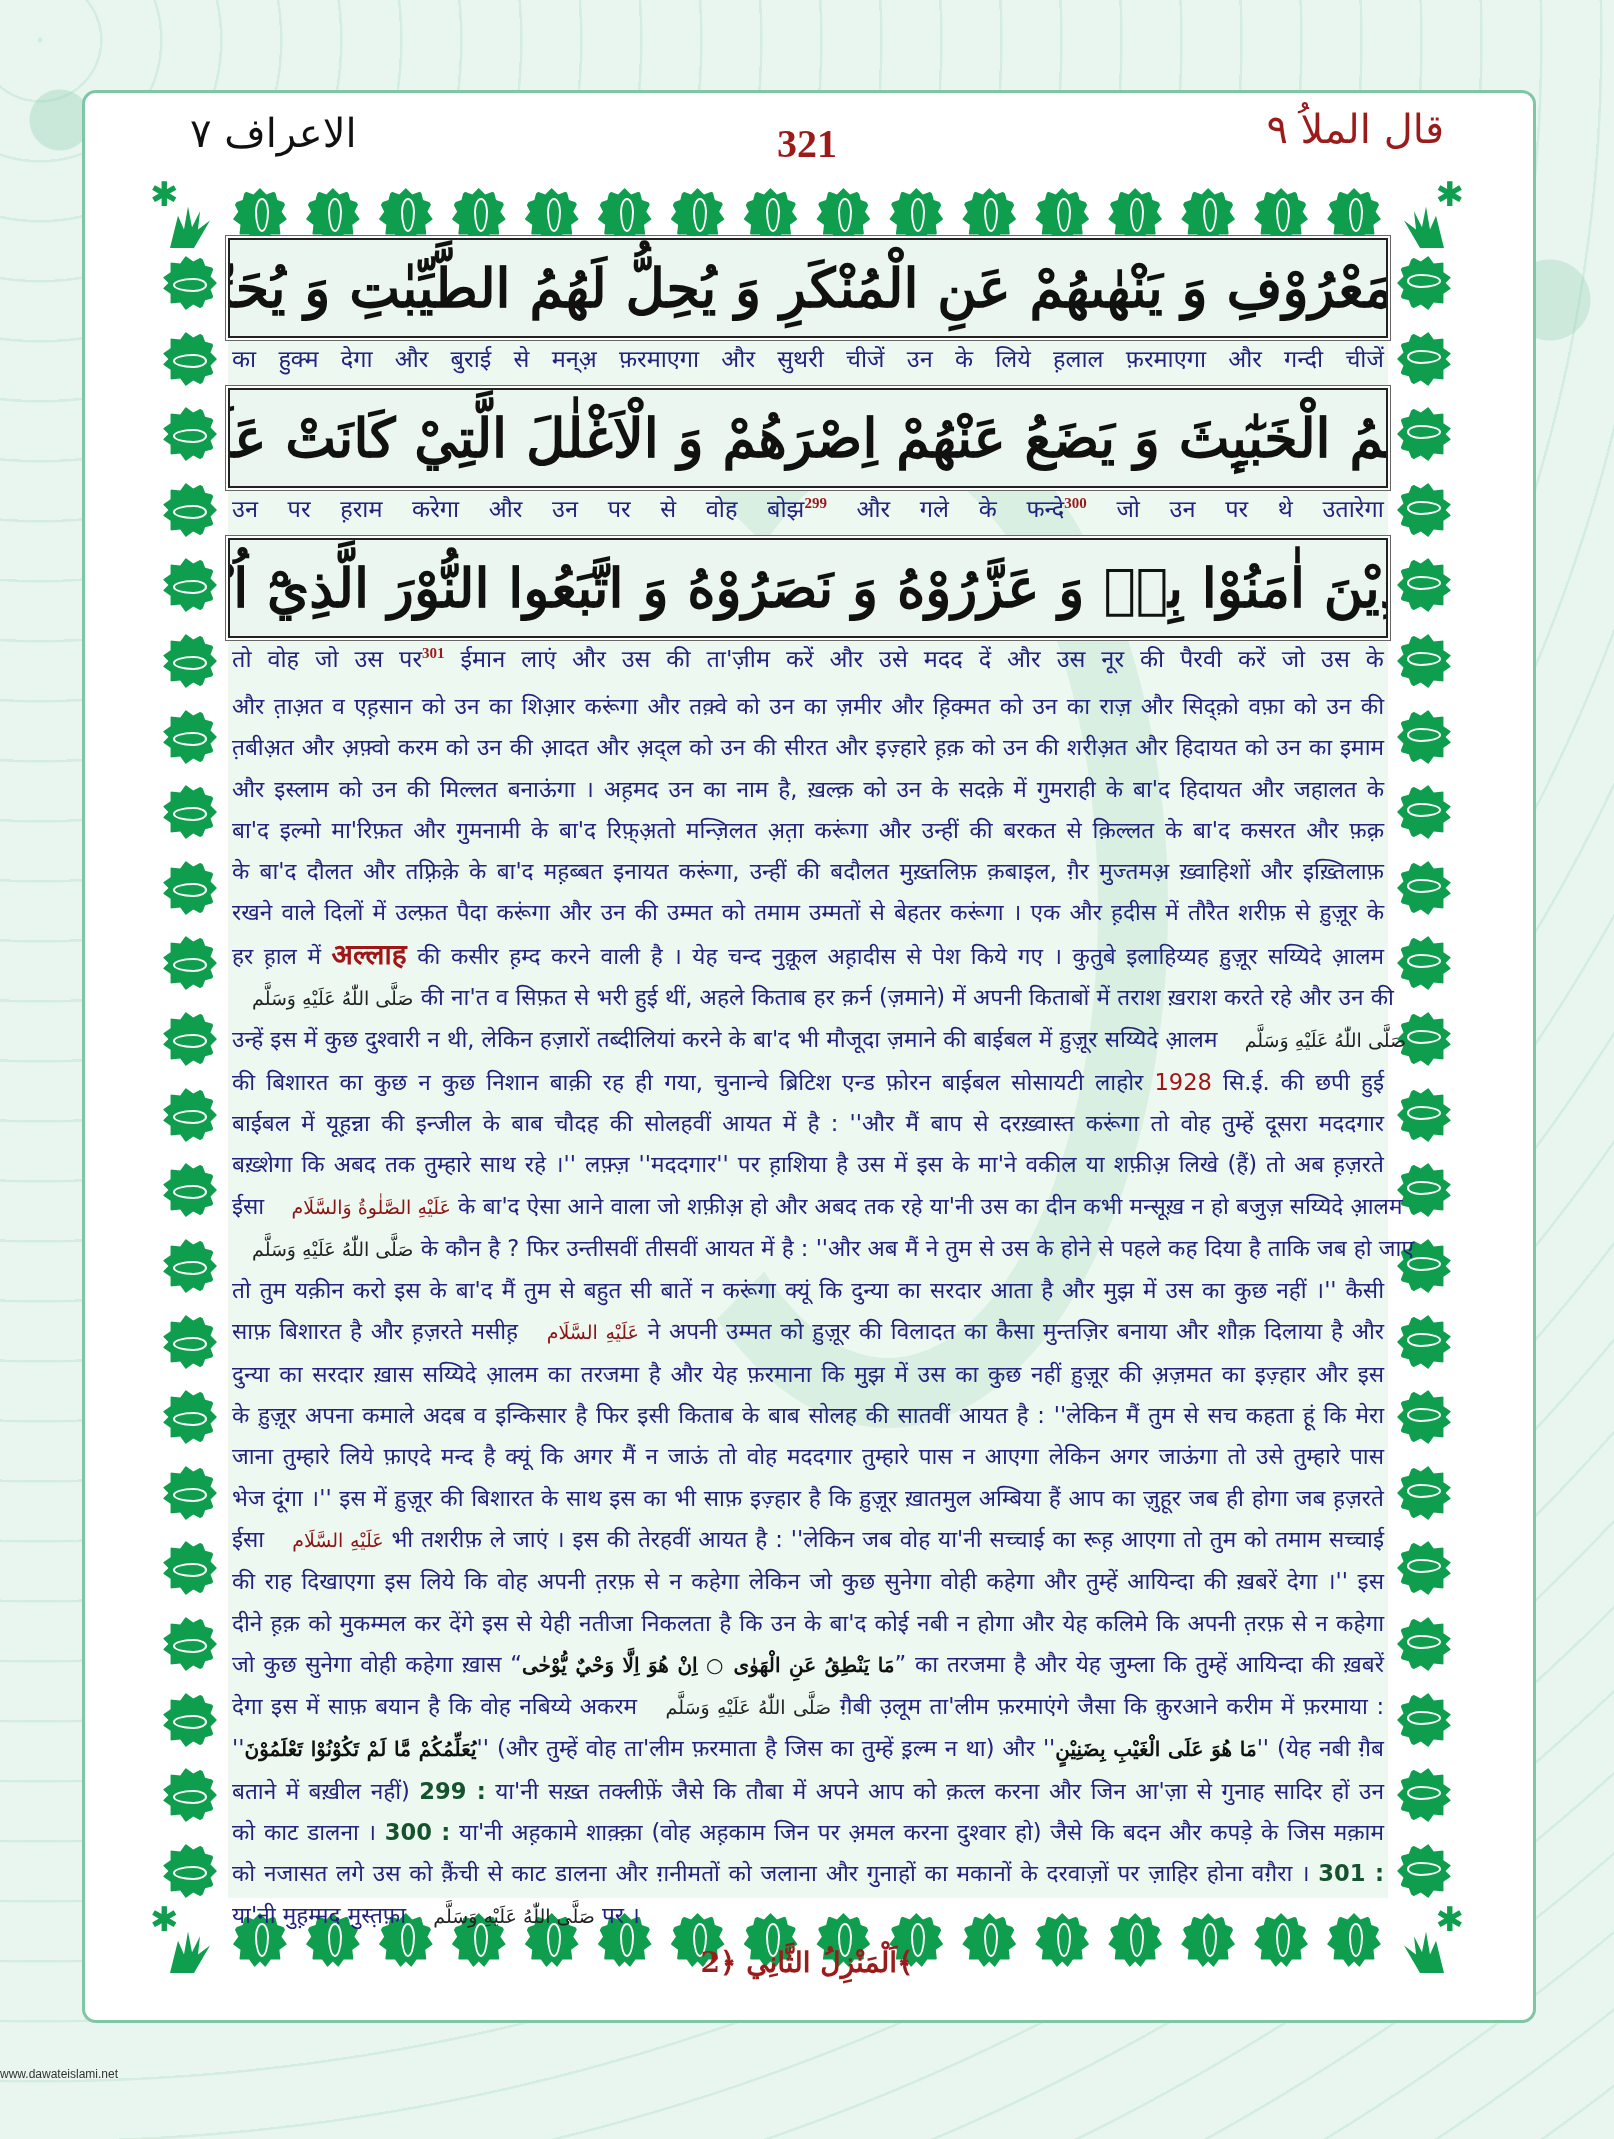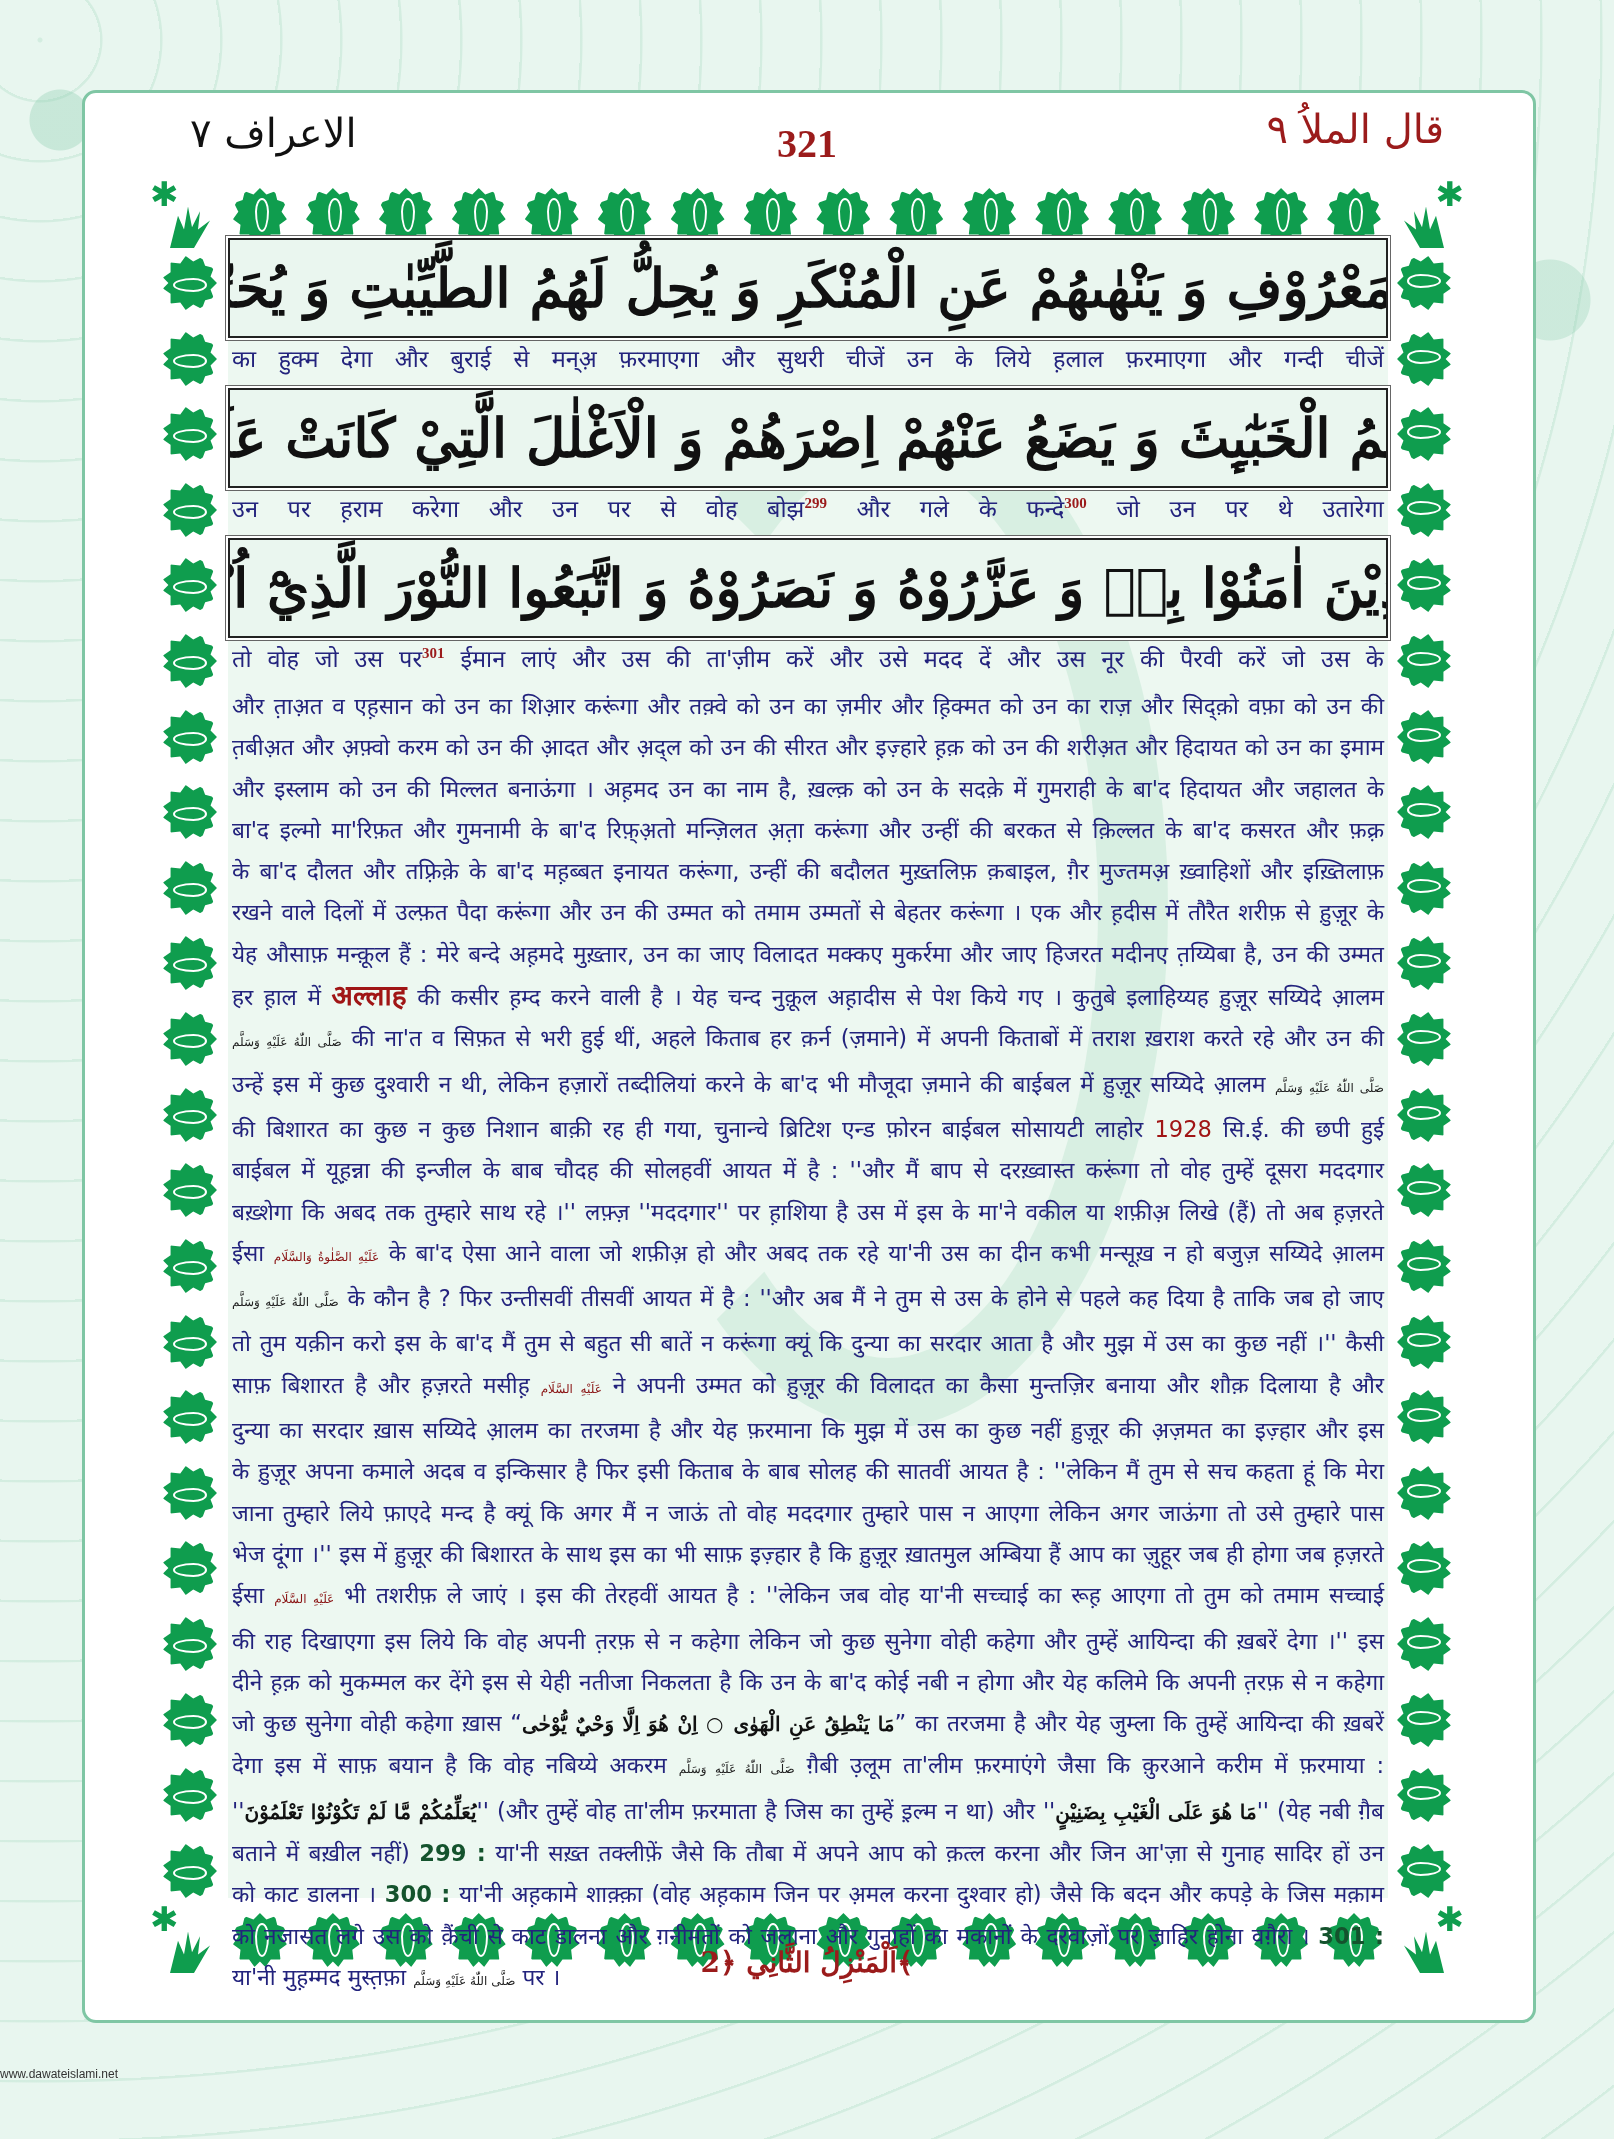--- a/index.html
+++ b/index.html
@@ -52,21 +52,21 @@
     display:flex;justify-content:space-between;font-family:"DejaVu Sans",sans-serif;}
   .trans sup{color:#9b1b1b;font-weight:bold;font-size:15px;font-family:"Liberation Serif",serif;}
 
   .body-text{position:absolute;left:4px;top:448px;width:1152px;color:#23237d;font-size:22.6px;line-height:41.3px;text-align:justify;
     text-align-last:justify;font-family:"DejaVu Sans",sans-serif;}
   .body-text .line{display:block;white-space:nowrap;text-align:justify;text-align-last:justify;}
   .body-text .line.last{text-align-last:left;}
   .red{color:#14532d;font-weight:bold;}
   .red-plain{color:#a01515;}
   .allah{color:#a01515;font-weight:bold;font-size:28px;}
-  .ar-inline{font-family:"DejaVu Serif",serif;font-size:12px;color:#222;direction:rtl;unicode-bidi:isolate;}
+  .ar-inline{font-family:"DejaVu Serif",serif;font-size:19px;color:#222;direction:rtl;unicode-bidi:isolate;margin-left:20px;}
   .ar-inline.red-ar{color:#8a1414;}
   .ar-quote{font-family:"DejaVu Serif",serif;font-size:20px;font-weight:bold;color:#111;direction:rtl;unicode-bidi:isolate;}
 
   .manzil{position:absolute;left:0;width:1614px;top:1946px;text-align:center;font-size:28px;color:#9b1b1b;font-family:"DejaVu Serif",serif;font-weight:bold;}
   .footer-url{position:absolute;left:0;width:1614px;top:2067px;text-align:left;font-size:12px;color:#333;font-family:"Liberation Sans",sans-serif;}
 </style>
 </head>
 <body>
 
 <div class="bg-pattern"></div>
@@ -243,21 +243,20 @@
       <span>के</span>
     </div>
 
   <div class="body-text" id="commentary">
       <span class="line">और त़ाअ़त व एह़सान को उन का शिआ़र करूंगा और तक़्वे को उन का ज़मीर और ह़िक्मत को उन का राज़ और सिद्क़ो वफ़ा को उन की</span>
       <span class="line">त़बीअ़त और अ़फ़्वो करम को उन की आ़दत और अ़द्ल को उन की सीरत और इज़्हारे ह़क़ को उन की शरीअ़त और हिदायत को उन का इमाम</span>
       <span class="line">और इस्लाम को उन की मिल्लत बनाऊंगा । अह़मद उन का नाम है, ख़ल्क़ को उन के सदक़े में गुमराही के बा'द हिदायत और जहालत के</span>
       <span class="line">बा'द इल्मो मा'रिफ़त और गुमनामी के बा'द रिफ़्अ़तो मन्ज़िलत अ़त़ा करूंगा और उन्हीं की बरकत से क़िल्लत के बा'द कसरत और फ़क़्र</span>
       <span class="line">के बा'द दौलत और तफ़्रिक़े के बा'द मह़ब्बत इनायत करूंगा, उन्हीं की बदौलत मुख़्तलिफ़ क़बाइल, ग़ैर मुज्तमअ़ ख़्वाहिशों और इख़्तिलाफ़</span>
       <span class="line">रखने वाले दिलों में उल्फ़त पैदा करूंगा और उन की उम्मत को तमाम उम्मतों से बेहतर करूंगा । एक और ह़दीस में तौरैत शरीफ़ से ह़ुज़ूर के</span>
-      <span class="line">येह औसाफ़ मन्क़ूल हैं : मेरे बन्दे अह़मदे मुख़्तार, उन का जाए विलादत मक्कए मुकर्रमा और जाए हिजरत मदीनए त़य्यिबा है, उन की उम्मत</span>
       <span class="line">हर ह़ाल में <span class="allah">अल्लाह</span> की कसीर ह़म्द करने वाली है । येह चन्द नुक़ूल अह़ादीस से पेश किये गए । कुतुबे इलाहिय्यह ह़ुज़ूर सय्यिदे आ़लम</span>
       <span class="line"><span class="ar-inline">صَلَّى اللّٰهُ عَلَيْهِ وَسَلَّم</span> की ना'त व सिफ़त से भरी हुई थीं, अहले किताब हर क़र्न (ज़माने) में अपनी किताबों में तराश ख़राश करते रहे और उन की</span>
       <span class="line">उन्हें इस में कुछ दुश्वारी न थी, लेकिन हज़ारों तब्दीलियां करने के बा'द भी मौजूदा ज़माने की बाईबल में ह़ुज़ूर सय्यिदे आ़लम <span class="ar-inline">صَلَّى اللّٰهُ عَلَيْهِ وَسَلَّم</span></span>
       <span class="line">की बिशारत का कुछ न कुछ निशान बाक़ी रह ही गया, चुनान्चे ब्रिटिश एन्ड फ़ोरन बाईबल सोसायटी लाहोर <span class="red-plain">1928</span> सि.ई. की छपी हुई</span>
       <span class="line">बाईबल में यूह़न्ना की इन्जील के बाब चौदह की सोलहवीं आयत में है : ''और मैं बाप से दरख़्वास्त करूंगा तो वोह तुम्हें दूसरा मददगार</span>
       <span class="line">बख़्शेगा कि अबद तक तुम्हारे साथ रहे ।'' लफ़्ज़ ''मददगार'' पर ह़ाशिया है उस में इस के मा'ने वकील या शफ़ीअ़ लिखे (हैं) तो अब ह़ज़रते</span>
       <span class="line">ईसा <span class="ar-inline red-ar">عَلَيْهِ الصَّلٰوةُ وَالسَّلَام</span> के बा'द ऐसा आने वाला जो शफ़ीअ़ हो और अबद तक रहे या'नी उस का दीन कभी मन्सूख़ न हो बजुज़ सय्यिदे आ़लम</span>
       <span class="line"><span class="ar-inline">صَلَّى اللّٰهُ عَلَيْهِ وَسَلَّم</span> के कौन है ? फिर उन्तीसवीं तीसवीं आयत में है : ''और अब मैं ने तुम से उस के होने से पहले कह दिया है ताकि जब हो जाए</span>
       <span class="line">तो तुम यक़ीन करो इस के बा'द मैं तुम से बहुत सी बातें न करूंगा क्यूं कि दुन्या का सरदार आता है और मुझ में उस का कुछ नहीं ।'' कैसी</span>
       <span class="line">साफ़ बिशारत है और ह़ज़रते मसीह़ <span class="ar-inline red-ar">عَلَيْهِ السَّلَام</span> ने अपनी उम्मत को ह़ुज़ूर की विलादत का कैसा मुन्तज़िर बनाया और शौक़ दिलाया है और</span>

